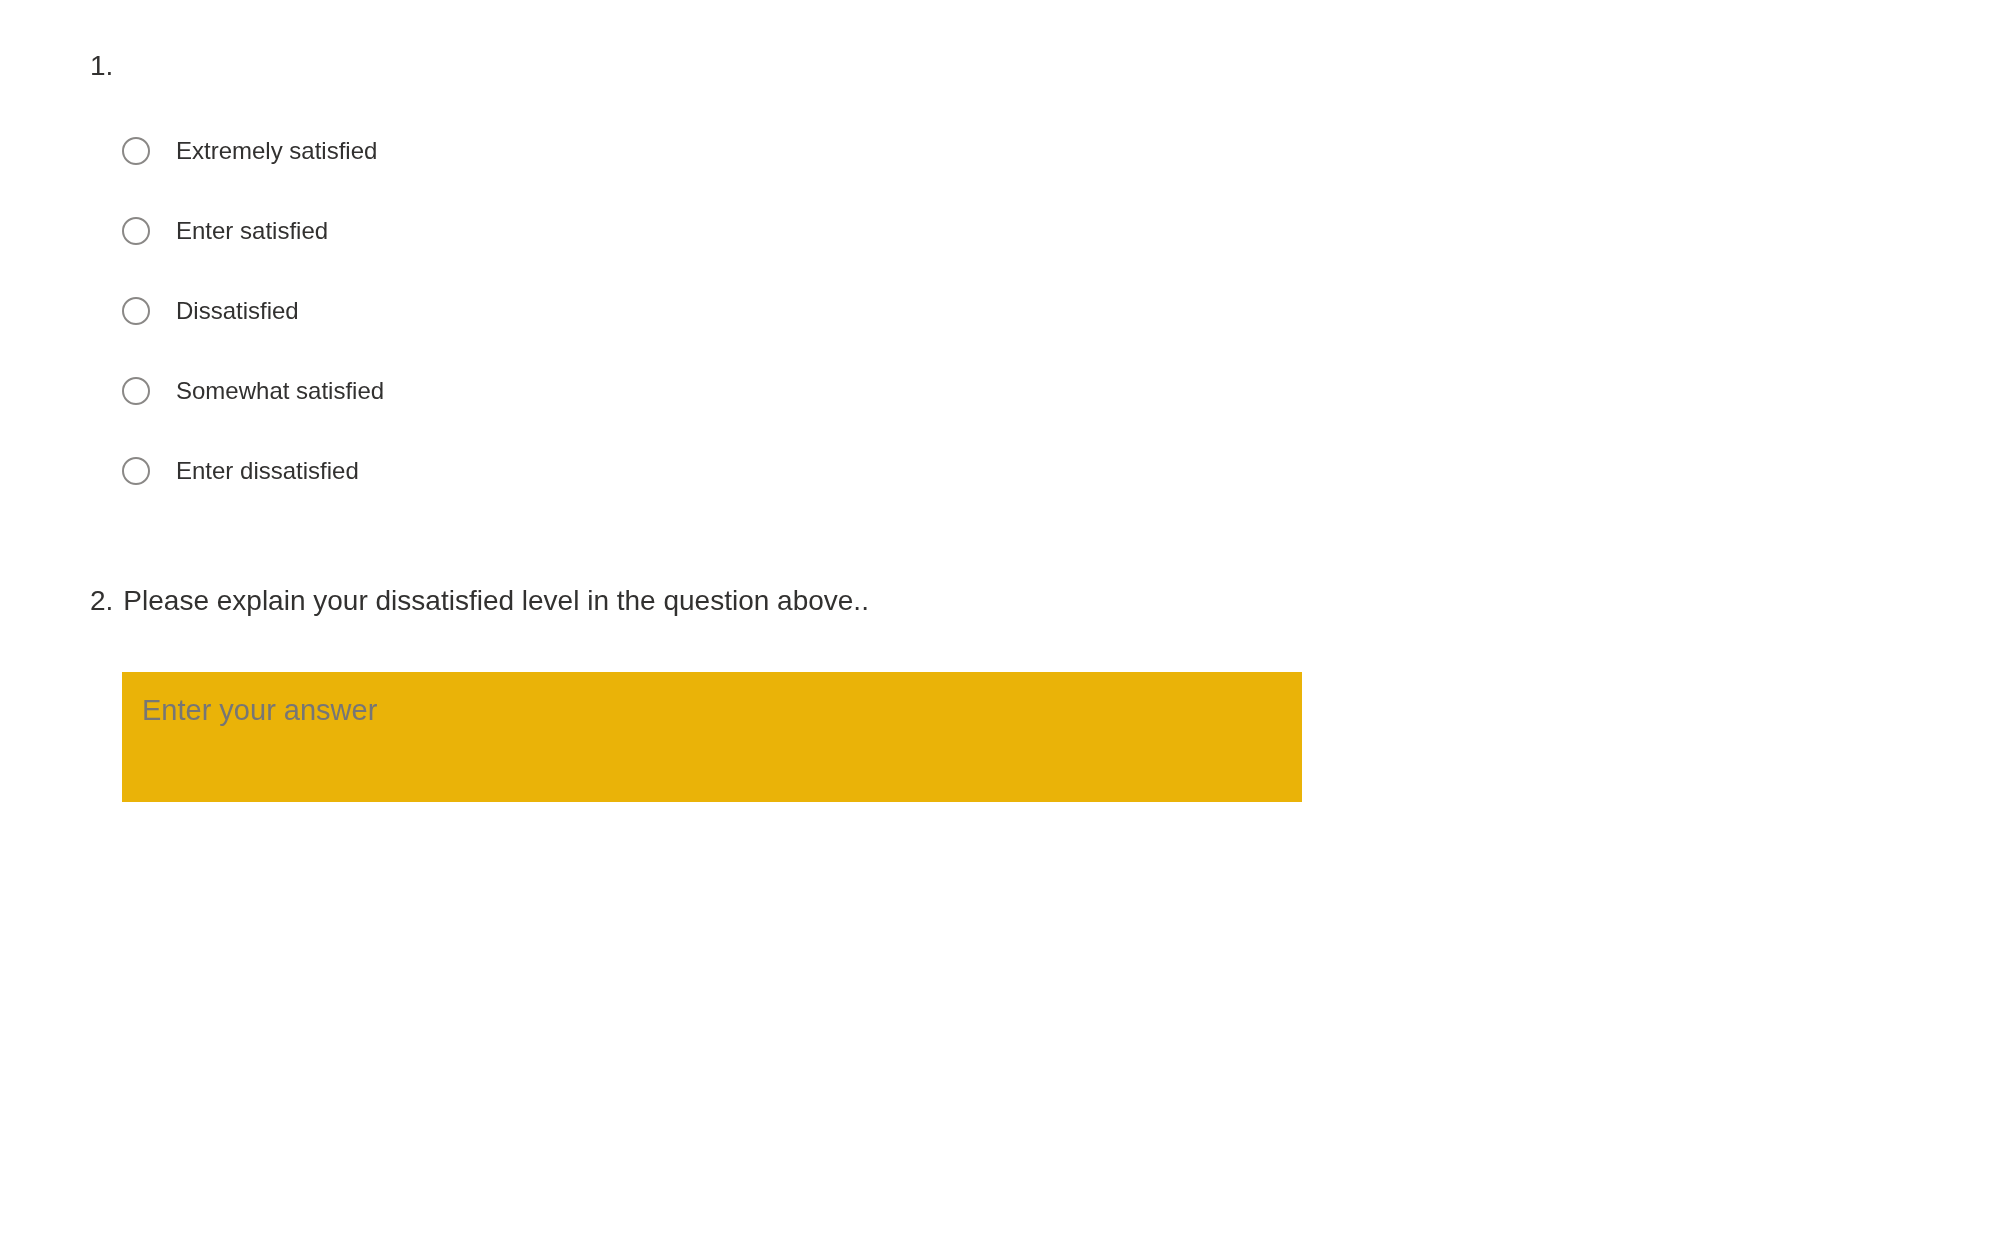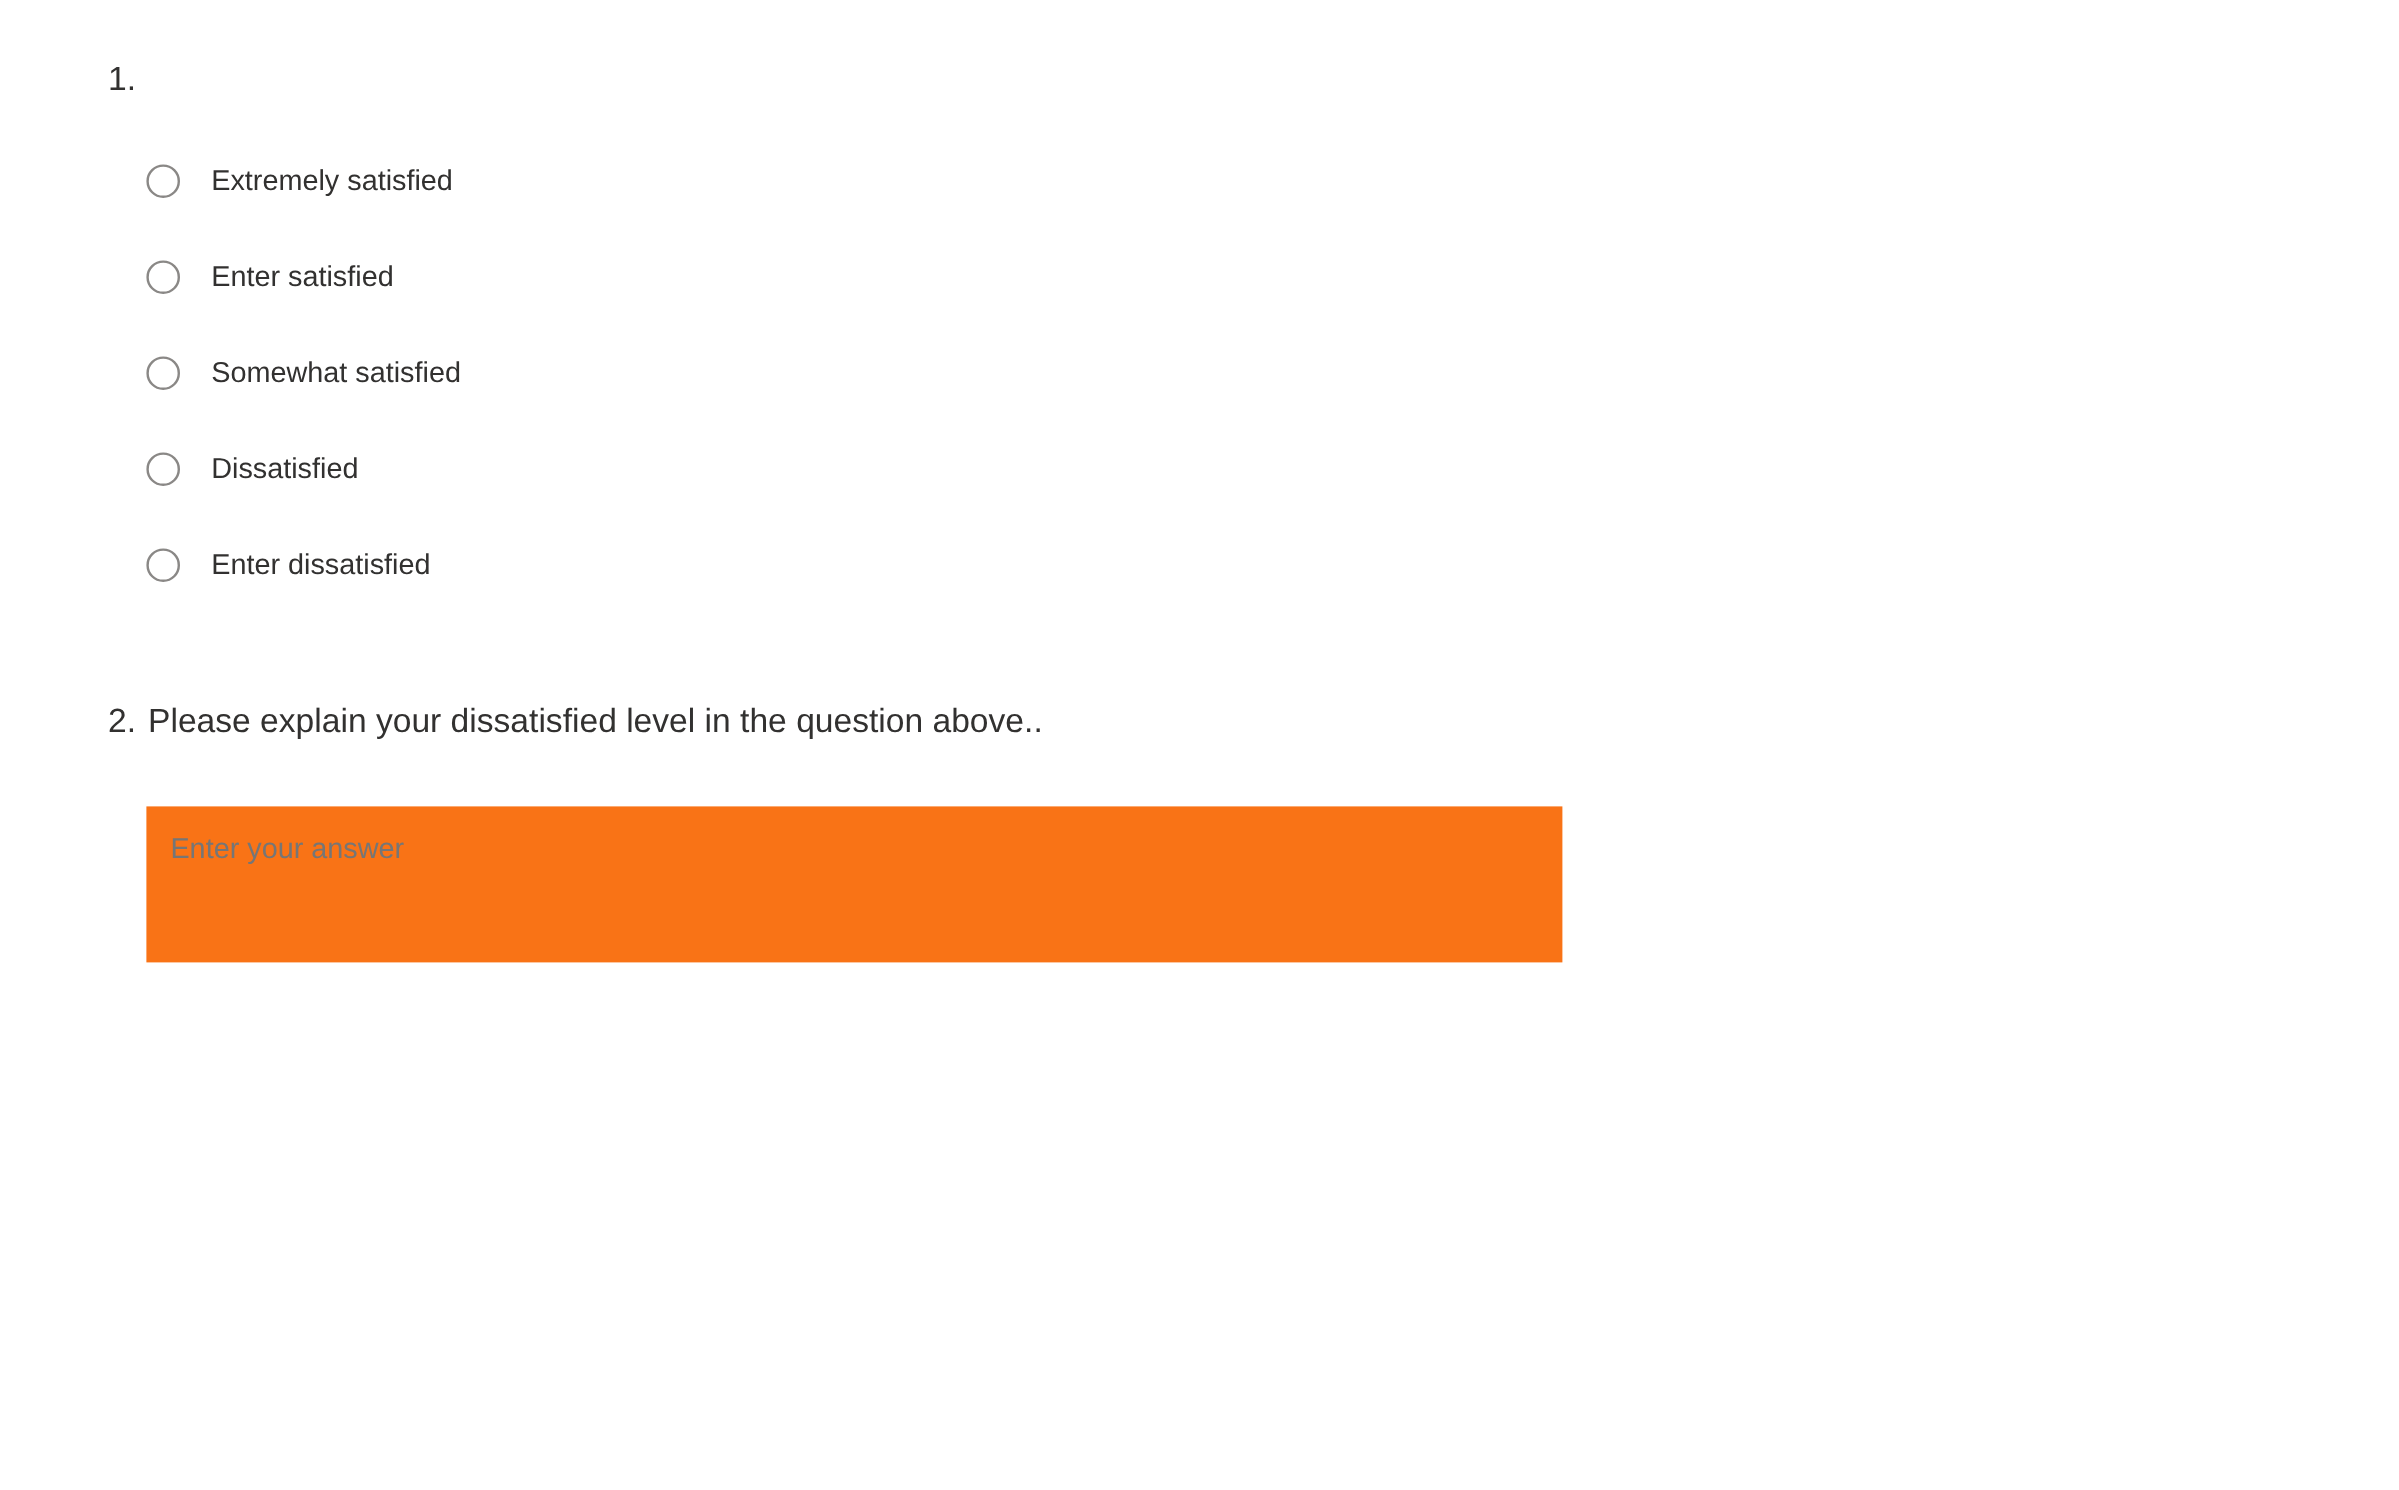--- a/index.html
+++ b/index.html
@@ -57,24 +57,24 @@
       color: #323130;
       font-weight: 400;
     }
     .text-input-wrapper {
       margin-left: 32px;
       margin-top: 45px;
     }
     .text-input {
       width: 1180px;
       height: 130px;
-      background: #f97316;
+      background: #eab308;
       border: none;
       padding: 22px 20px;
-      font-size: 24px;
+      font-size: 29px;
       font-family: inherit;
       color: #323130;
       resize: none;
       outline: none;
     }
     .text-input::placeholder {
       color: #767676;
     }
   </style>
 </head>
@@ -88,25 +88,25 @@
     <div class="option-row">
       <div class="radio-circle"></div>
       <span class="option-label">Extremely satisfied</span>
     </div>
     <div class="option-row">
       <div class="radio-circle"></div>
       <span class="option-label">Enter satisfied</span>
     </div>
     <div class="option-row">
       <div class="radio-circle"></div>
-      <span class="option-label">Somewhat satisfied</span>
+      <span class="option-label">Dissatisfied</span>
     </div>
     <div class="option-row">
       <div class="radio-circle"></div>
-      <span class="option-label">Dissatisfied</span>
+      <span class="option-label">Somewhat satisfied</span>
     </div>
     <div class="option-row">
       <div class="radio-circle"></div>
       <span class="option-label">Enter dissatisfied</span>
     </div>
   </div>
 </div>
 
 <div class="question-block">
   <div class="question-header">

